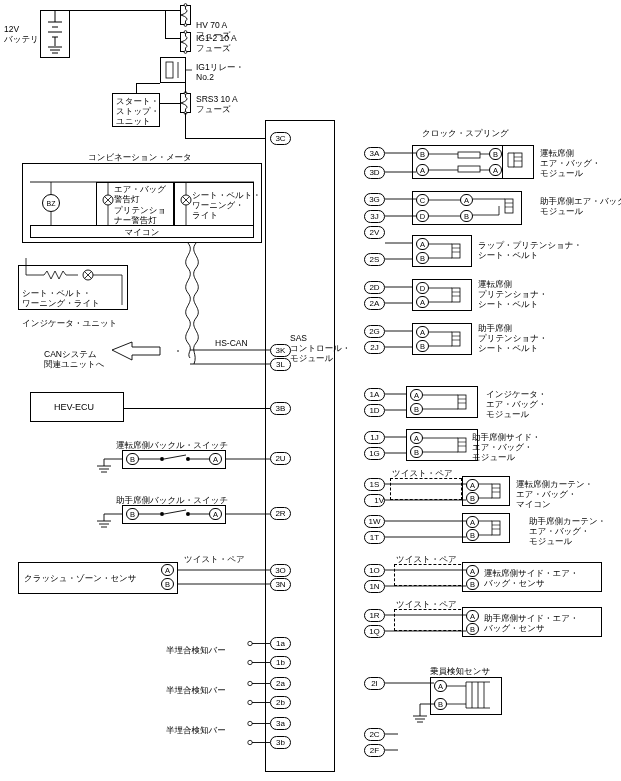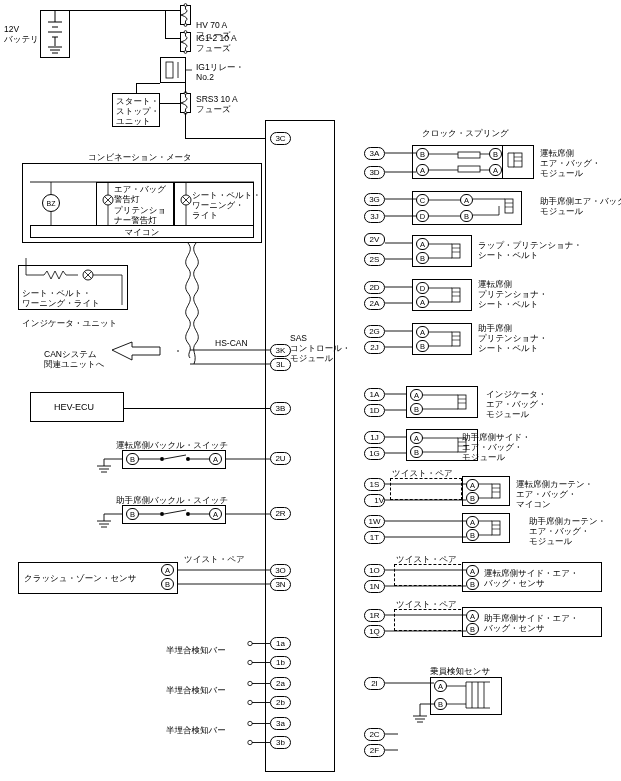--- a/index.html
+++ b/index.html
@@ -120,21 +120,21 @@
   <div class="pin" style="left:270px;top:656px;">1b</div>
   <div class="pin" style="left:270px;top:677px;">2a</div>
   <div class="pin" style="left:270px;top:696px;">2b</div>
   <div class="pin" style="left:270px;top:717px;">3a</div>
   <div class="pin" style="left:270px;top:736px;">3b</div>
 
   <div class="pin" style="left:364px;top:147px;">3A</div>
   <div class="pin" style="left:364px;top:166px;">3D</div>
   <div class="pin" style="left:364px;top:193px;">3G</div>
   <div class="pin" style="left:364px;top:210px;">3J</div>
-  <div class="pin" style="left:364px;top:233px;border-radius:6px;">2V</div>
+  <div class="pin" style="left:364px;top:226px;">2V</div>
   <div class="pin" style="left:364px;top:253px;">2S</div>
   <div class="pin" style="left:364px;top:281px;">2D</div>
   <div class="pin" style="left:364px;top:297px;">2A</div>
   <div class="pin" style="left:364px;top:325px;">2G</div>
   <div class="pin" style="left:364px;top:341px;">2J</div>
   <div class="pin" style="left:364px;top:388px;">1A</div>
   <div class="pin" style="left:364px;top:404px;">1D</div>
   <div class="pin" style="left:364px;top:431px;">1J</div>
   <div class="pin" style="left:364px;top:447px;">1G</div>
   <div class="pin" style="left:364px;top:478px;">1S</div>
@@ -400,21 +400,21 @@
   <div class="cterm" style="left:410px;top:432px;">A</div>
   <div class="cterm" style="left:410px;top:446px;">B</div>
   <svg width="621" height="781">
     <rect x="458" y="438" width="8" height="14" fill="none" stroke="#000" stroke-width="0.8"></rect>
     <path d="M458 442 l8 0 M458 446 l8 0" stroke="#000" stroke-width="0.6"></path>
     <line x1="423" y1="438" x2="458" y2="438" stroke="#000" stroke-width="0.8"></line>
     <line x1="423" y1="452" x2="458" y2="452" stroke="#000" stroke-width="0.8"></line>
     <line x1="385" y1="437" x2="406" y2="437" stroke="#000" stroke-width="0.9"></line>
     <line x1="385" y1="453" x2="406" y2="453" stroke="#000" stroke-width="0.9"></line>
   </svg>
-  <div class="lbl" style="left:462px;top:432px;">助手席側サイド・
+  <div class="lbl" style="left:472px;top:432px;">助手席側サイド・
 エア・バッグ・
 モジュール</div>
 
   <div class="lbl" style="left:392px;top:468px;">ツイスト・ペア</div>
   <div class="dash" style="left:390px;top:478px;width:72px;height:22px;"></div>
   <div class="box" style="left:462px;top:476px;width:48px;height:30px;"></div>
   <div class="cterm" style="left:466px;top:479px;">A</div>
   <div class="cterm" style="left:466px;top:492px;">B</div>
   <svg width="621" height="781">
     <rect x="492" y="484" width="8" height="14" fill="none" stroke="#000" stroke-width="0.8"></rect>

